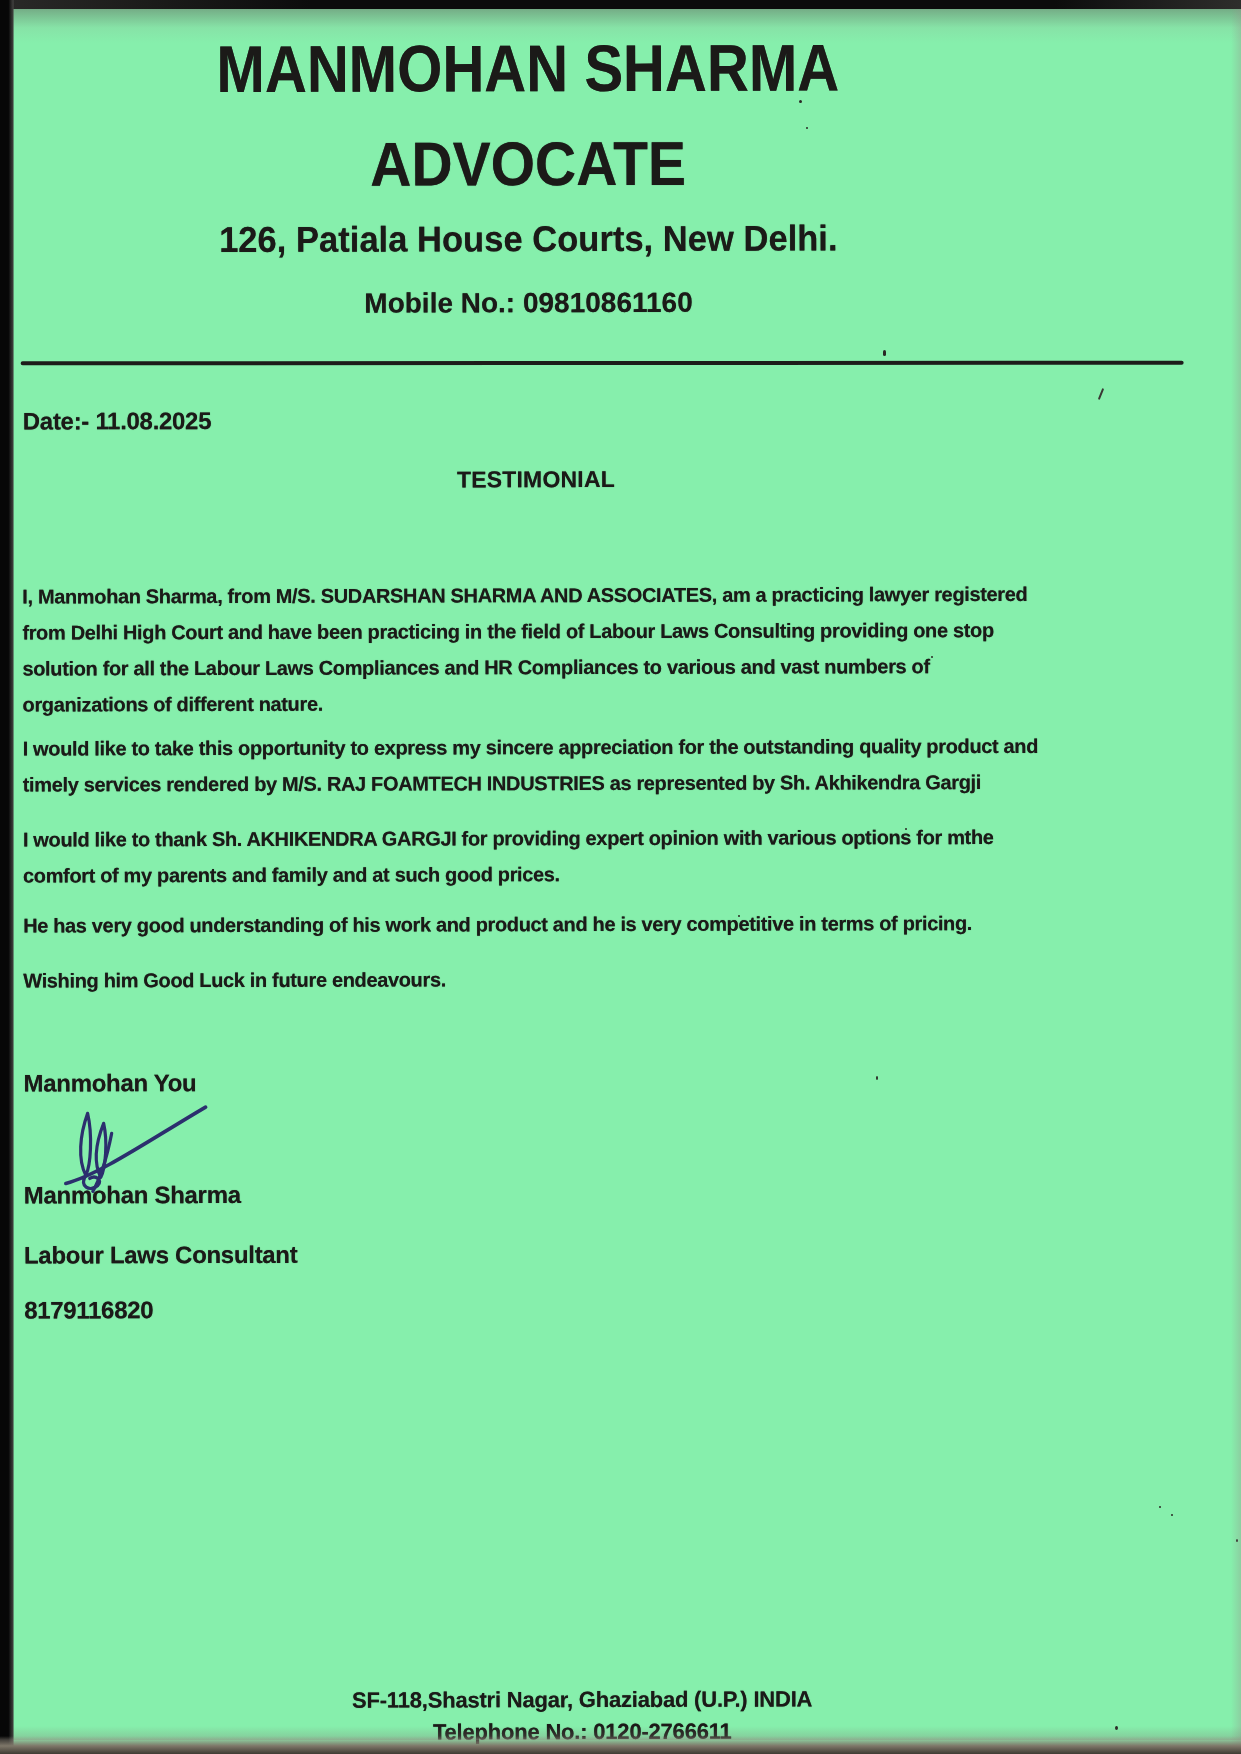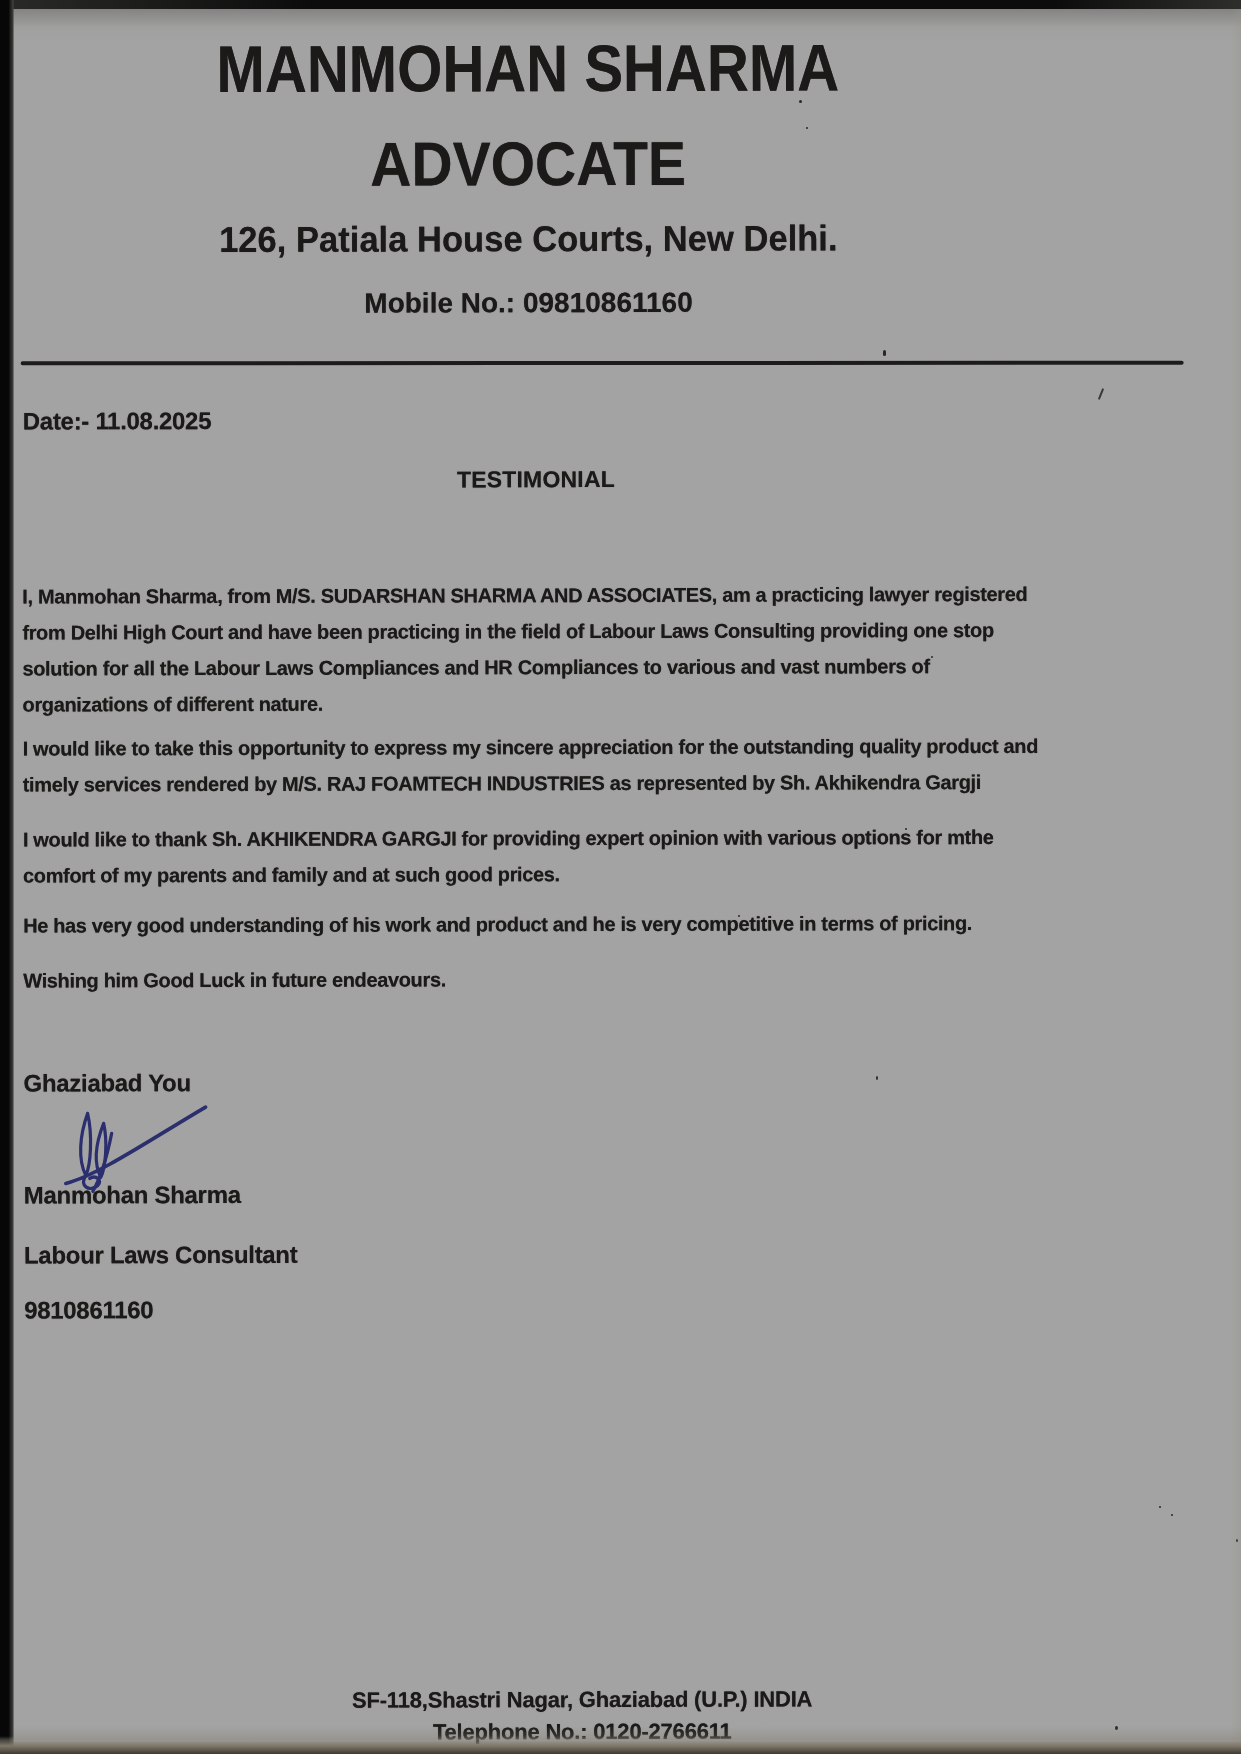--- a/index.html
+++ b/index.html
@@ -2,21 +2,21 @@
 <html><head>
 <meta charset="utf-8">
 <style>
   * { margin: 0; padding: 0; box-sizing: border-box; }
   html, body { background: #e8e8e6; }
   .page {
     position: relative;
     width: 1241px;
     height: 1754px;
     margin: 0 auto;
-    background: #a3a3a3;
+    background: #86efac;
     overflow: hidden;
     font-family: "Liberation Sans", sans-serif;
     color: #1b1a18;
   }
   .content {
     position: absolute;
     inset: 0;
     transform: rotate(-0.15deg);
   }
   .ink { color: #1b1a18; text-shadow: 0 0 0.7px rgba(20,18,16,0.7); }
@@ -136,35 +136,35 @@
 
     <div class="date-line ink">Date:- 11.08.2025</div>
     <div class="heading ink">TESTIMONIAL</div>
 
     <p class="para p0 ink">I, Manmohan Sharma, from M/S. SUDARSHAN SHARMA AND ASSOCIATES,  am a practicing lawyer registered from Delhi High Court and have been practicing in the field of Labour Laws Consulting providing one stop solution for all the Labour Laws Compliances and HR Compliances to various and vast numbers of organizations of different nature.</p>
     <p class="para p1 ink">I would like to take this opportunity to express my sincere appreciation for the outstanding quality product and timely services rendered by M/S. RAJ FOAMTECH INDUSTRIES as represented by Sh. Akhikendra Gargji</p>
     <p class="para p2 ink">I would like to thank Sh. AKHIKENDRA GARGJI for providing expert opinion with various options for mthe comfort of my parents and family and at such good prices.</p>
     <p class="para p3 ink">He has very good understanding of his work and product and he is very competitive in terms of pricing.</p>
     <p class="para p4 ink">Wishing him Good Luck in future endeavours.</p>
 
-    <div class="closing-line thanks ink">Ghaziabad You</div>
+    <div class="closing-line thanks ink">Manmohan You</div>
 
     <svg class="signature-svg" width="170" height="95" viewBox="0 0 170 95">
       <g fill="none" stroke-linecap="round" stroke-linejoin="round" stroke="#2c2f6e">
         <path d="M 20 84 C 52 76, 102 42, 160 8" stroke-width="3.6"></path>
         <path d="M 42 14 C 34 36, 32 60, 40 76 C 45 66, 47 36, 42 14 Z" stroke-width="3.2"></path>
         <path d="M 58 24 C 50 44, 48 64, 55 78 C 60 68, 62 42, 58 24 Z" stroke-width="3.2"></path>
         <path d="M 40 76 C 33 87, 44 93, 52 86 C 57 81, 50 75, 44 79" stroke-width="3.4"></path>
         <path d="M 66 34 C 62 54, 56 76, 47 92" stroke-width="3.2"></path>
       </g>
     </svg>
 
     <div class="closing-line sig-name ink">Manmohan Sharma</div>
     <div class="closing-line sig-role ink">Labour Laws Consultant</div>
-    <div class="closing-line sig-phone ink">9810861160</div>
+    <div class="closing-line sig-phone ink">8179116820</div>
 
     <div class="footer">
       <div class="ink">SF-118,Shastri Nagar, Ghaziabad (U.P.) INDIA</div>
       <div class="ink">Telephone No.: 0120-2766611</div>
     </div>
 
   </div>
 
   <div class="edge-top"></div>
   <div class="edge-top-fade"></div>

